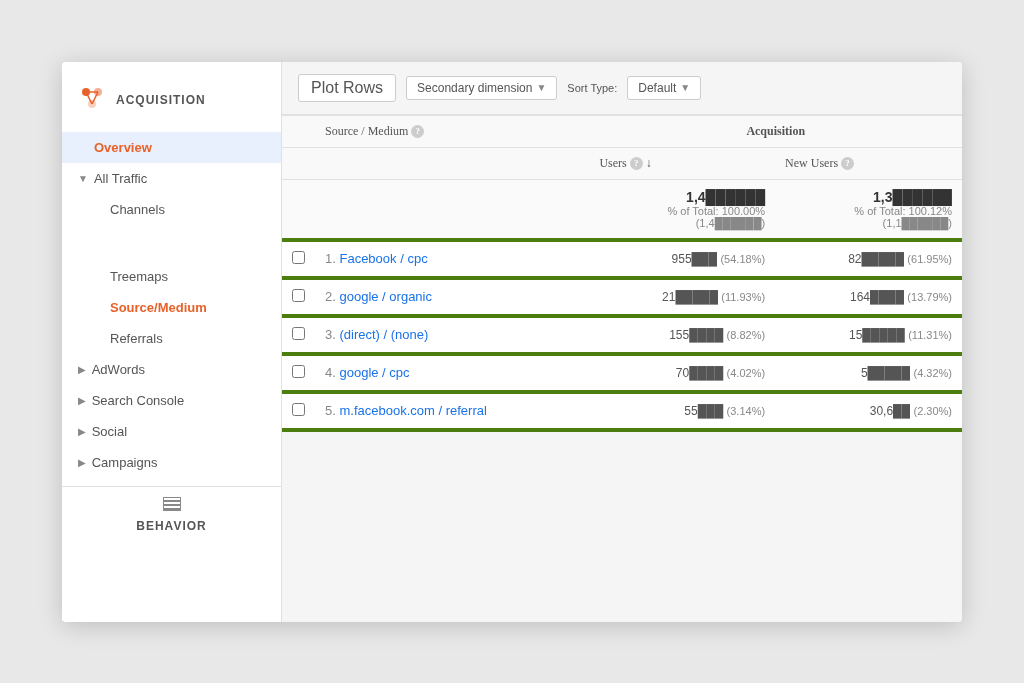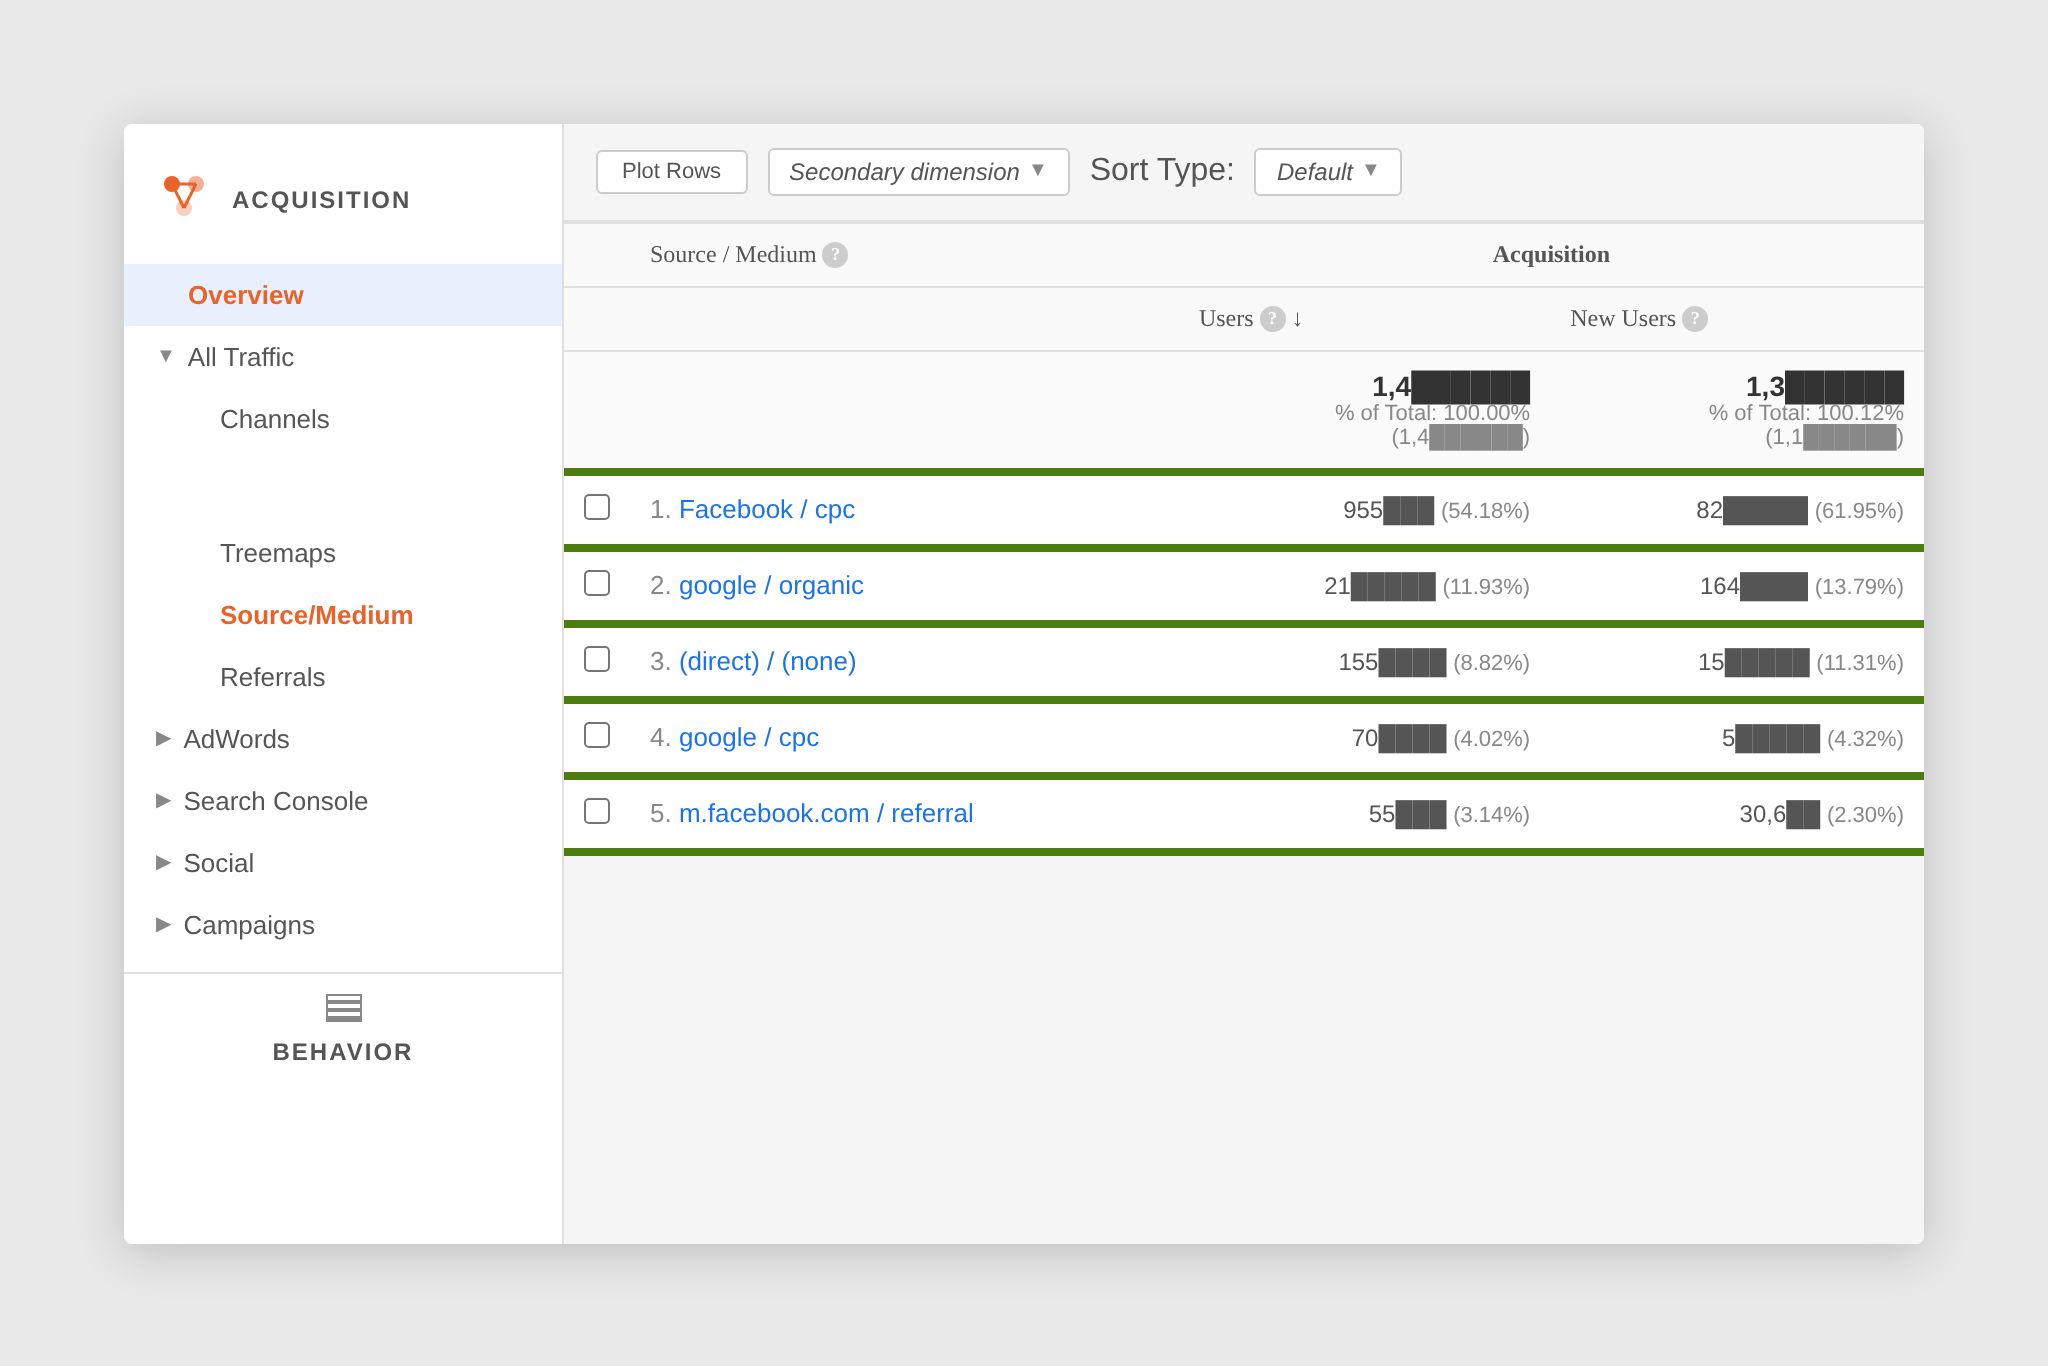--- a/index.html
+++ b/index.html
@@ -113,43 +113,42 @@
       display: flex;
       align-items: center;
       gap: 10px;
       border-bottom: 1px solid #e0e0e0;
     }
     .btn-plot-rows {
       background: #fff;
       border: 1px solid #ccc;
       border-radius: 3px;
       padding: 4px 12px;
-      font-size: 11px;
+      font-size: 16px;
       color: #555;
       cursor: pointer;
     }
     .dropdown-btn {
       background: #fff;
       border: 1px solid #ccc;
       border-radius: 3px;
       padding: 4px 10px;
       font-size: 12px;
       color: #555;
       cursor: pointer;
       display: flex;
       align-items: center;
       gap: 4px;
-      font-style: italic;
     }
     .dropdown-btn .caret {
       font-size: 10px;
       color: #888;
     }
     .sort-label {
-      font-size: 16px;
+      font-size: 11px;
       color: #555;
     }
     
     .table-container {
       background: #fff;
       margin: 0;
     }
     table {
       width: 100%;
       border-collapse: collapse;

